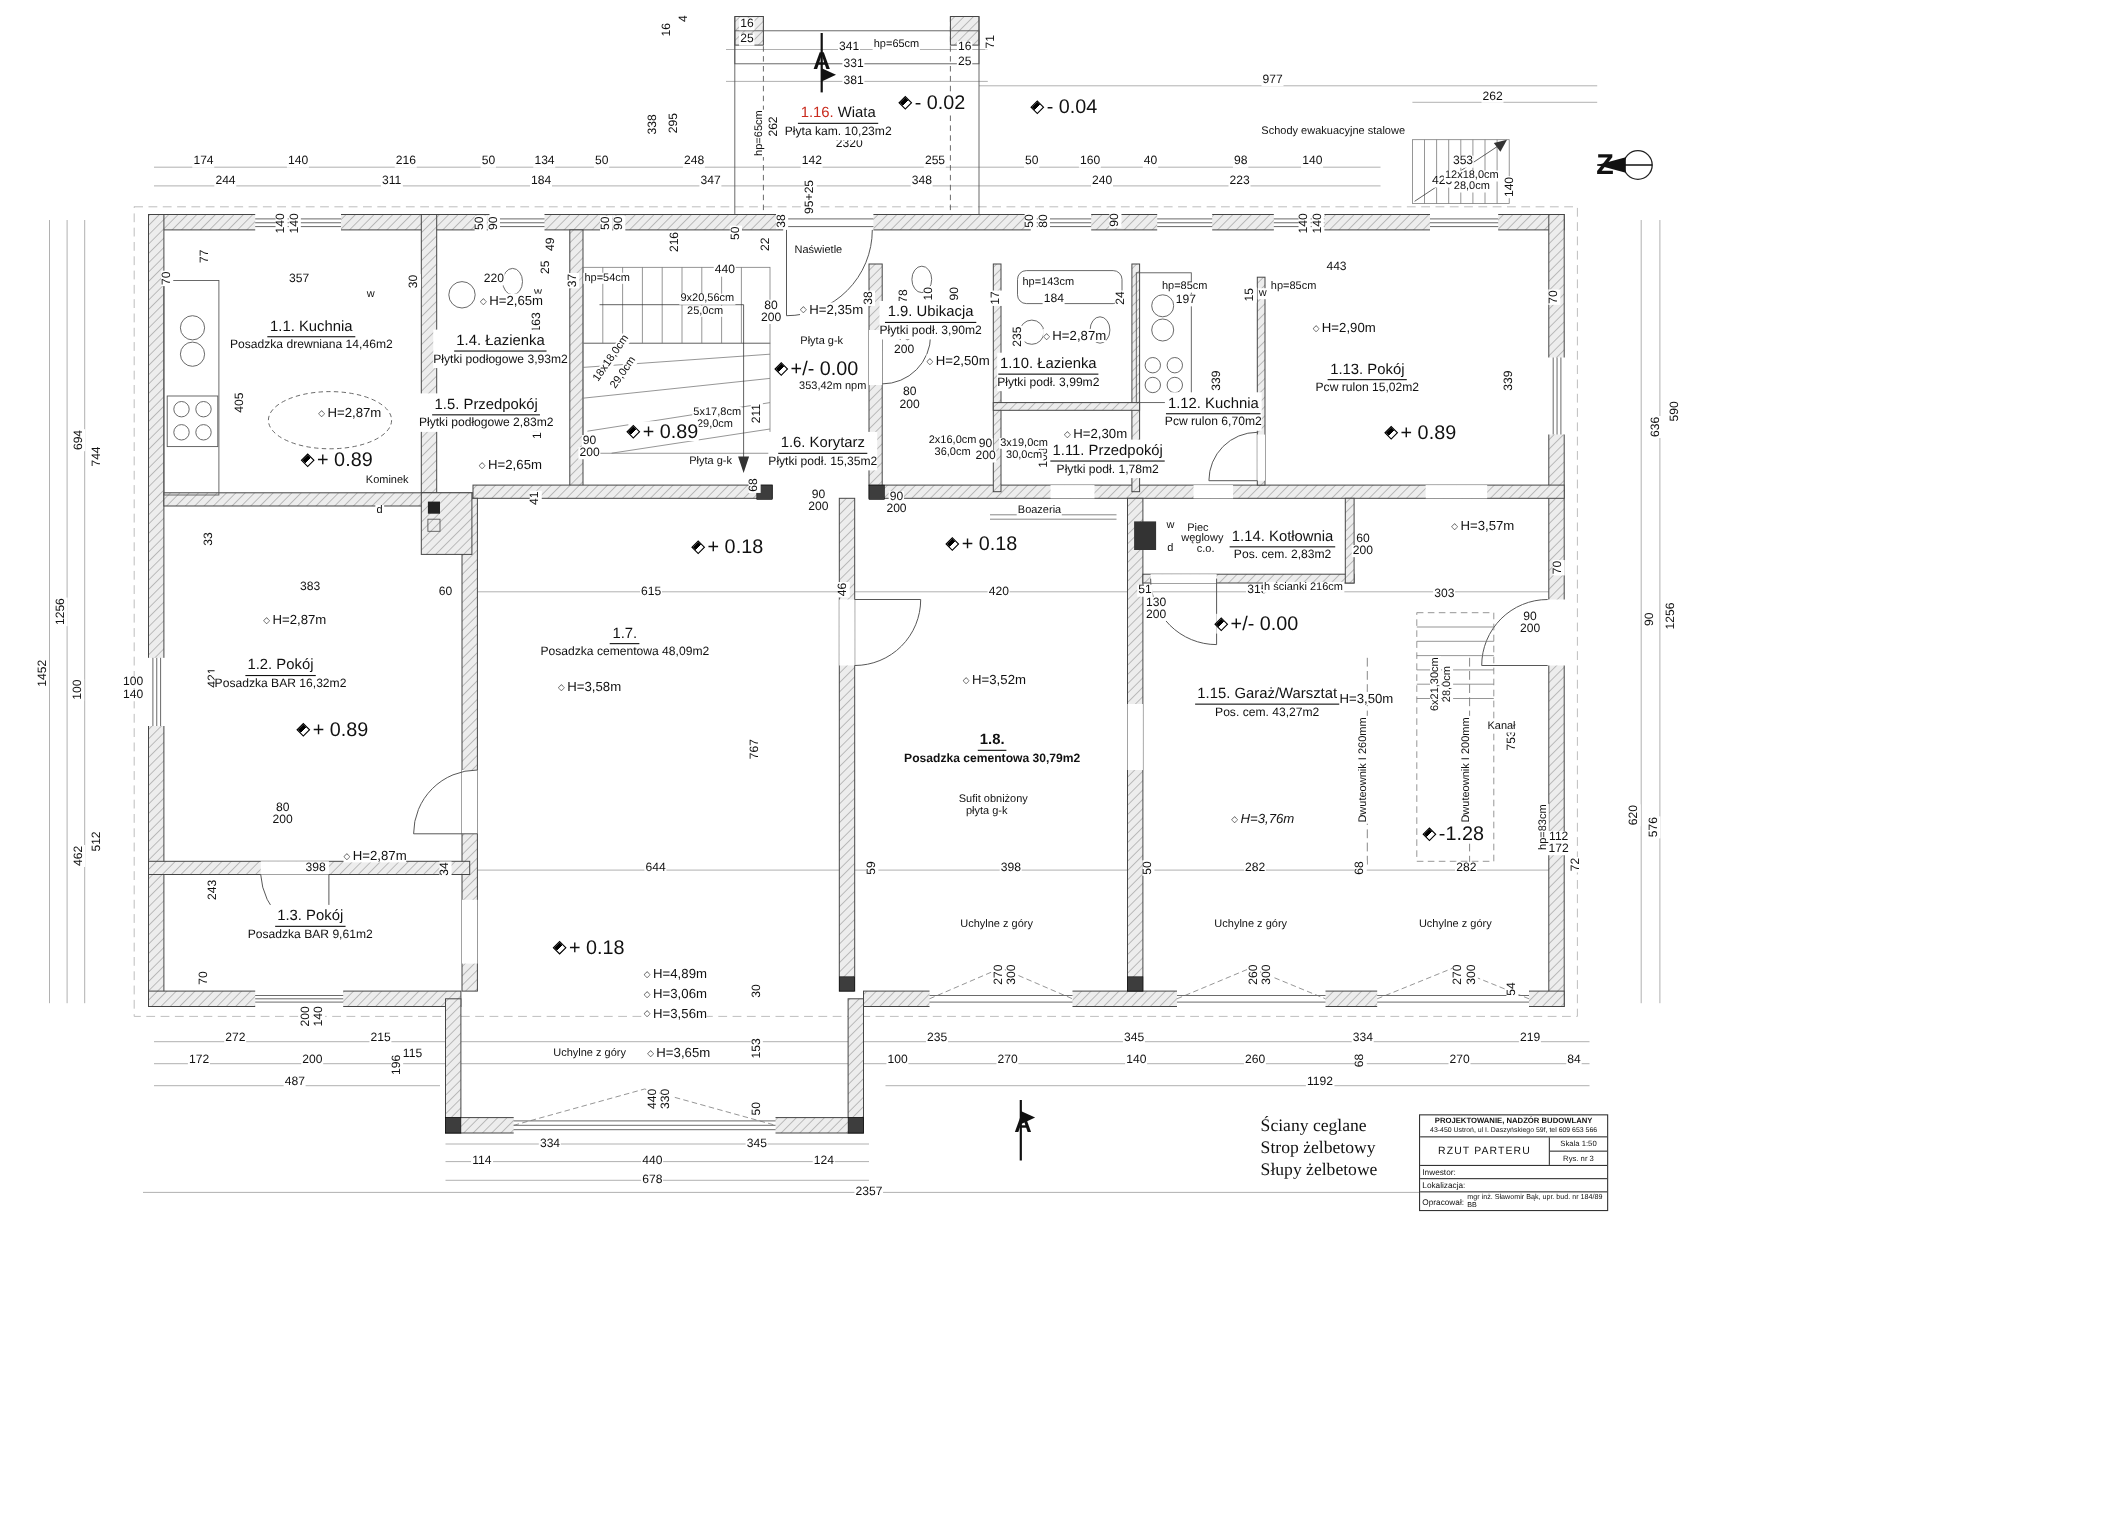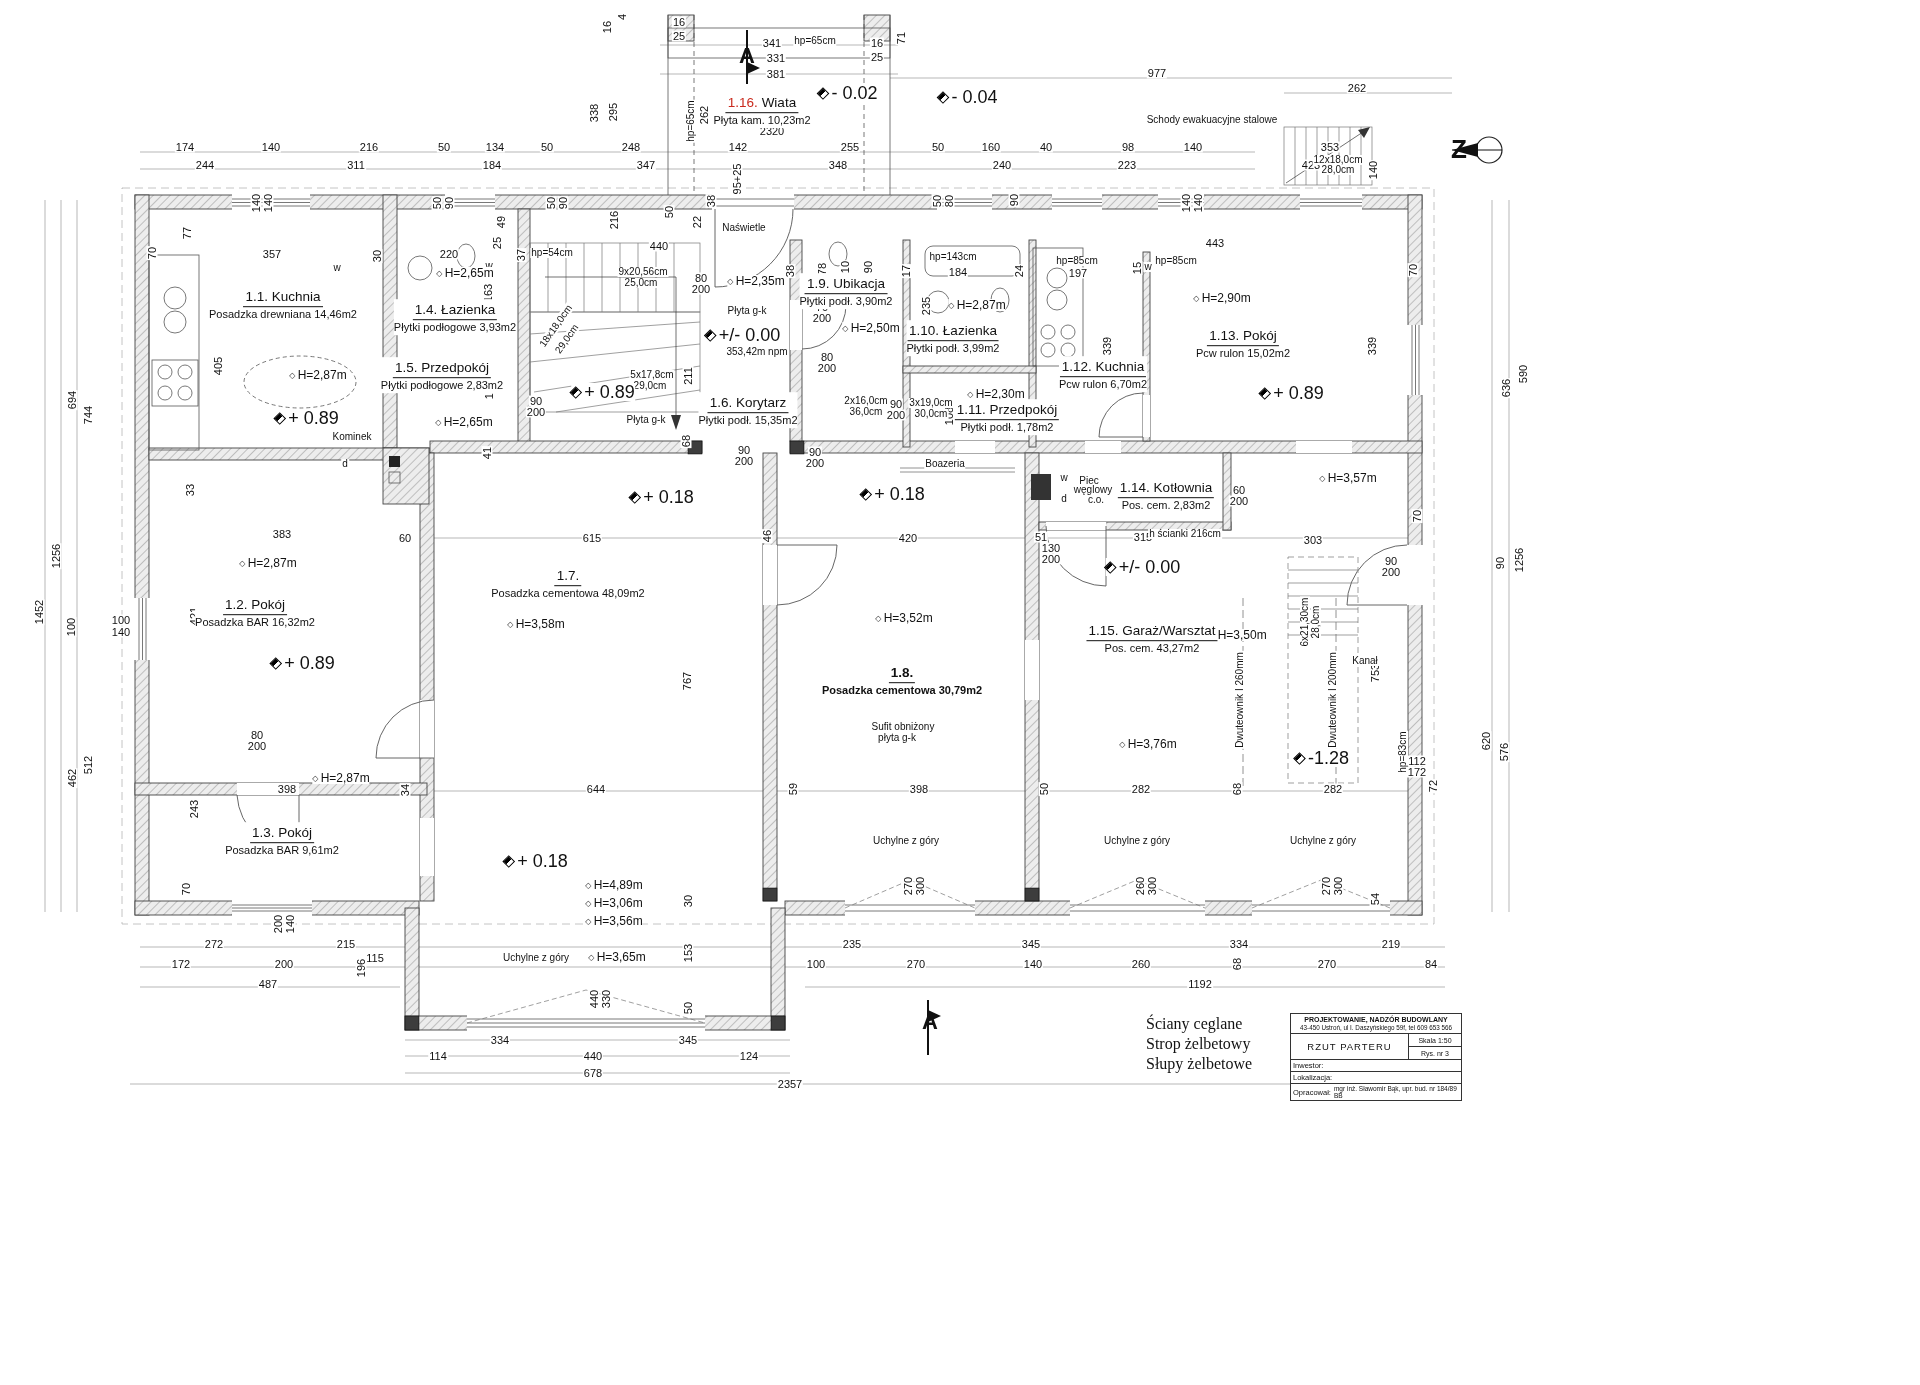--- a/index.html
+++ b/index.html
@@ -505,21 +505,21 @@
       <div class="lbl h" style="left: 737px; top: 383px; transform: translate(-50%, -50%); margin-top: 28px;">H=3,73m</div>
       <div class="lbl h" style="left: 871px; top: 328px; transform: translate(-50%, -50%);">H=2,50m</div>
       <div class="lbl h" style="left: 977px; top: 305px; transform: translate(-50%, -50%);">H=2,87m</div>
       <div class="lbl h" style="left: 1222px; top: 298px; transform: translate(-50%, -50%);">H=2,90m</div>
       <div class="lbl h" style="left: 996px; top: 394px; transform: translate(-50%, -50%);">H=2,30m</div>
       <div class="lbl h" style="left: 1348px; top: 478px; transform: translate(-50%, -50%);">H=3,57m</div>
       <div class="lbl h" style="left: 268px; top: 563px; transform: translate(-50%, -50%);">H=2,87m</div>
       <div class="lbl h" style="left: 536px; top: 624px; transform: translate(-50%, -50%);">H=3,58m</div>
       <div class="lbl h" style="left: 904px; top: 618px; transform: translate(-50%, -50%);">H=3,52m</div>
       <div class="lbl h" style="left: 1238px; top: 635px; transform: translate(-50%, -50%);">H=3,50m</div>
-      <div class="lbl h" style="left: 1148px; top: 744px; transform: translate(-50%, -50%);">H=3,76m</div>
+      <div class="lbl h" style="left: 1148px; top: 744px; transform: translate(-50%, -50%); font-style: italic;">H=3,76m</div>
       <div class="lbl h" style="left: 341px; top: 778px; transform: translate(-50%, -50%);">H=2,87m</div>
       <div class="lbl h" style="left: 614px; top: 885px; transform: translate(-50%, -50%);">H=4,89m</div>
       <div class="lbl h" style="left: 614px; top: 903px; transform: translate(-50%, -50%);">H=3,06m</div>
       <div class="lbl h" style="left: 614px; top: 921px; transform: translate(-50%, -50%);">H=3,56m</div>
       <div class="lbl h" style="left: 617px; top: 957px; transform: translate(-50%, -50%);">H=3,65m</div>
       <div class="elev" style="left: 848px; top: 93px; transform: translate(-50%, -50%);">
         <span class="mk"></span>
         <span>- 0.02</span>
       </div>
       <div class="elev" style="left: 968px; top: 97px; transform: translate(-50%, -50%);">

